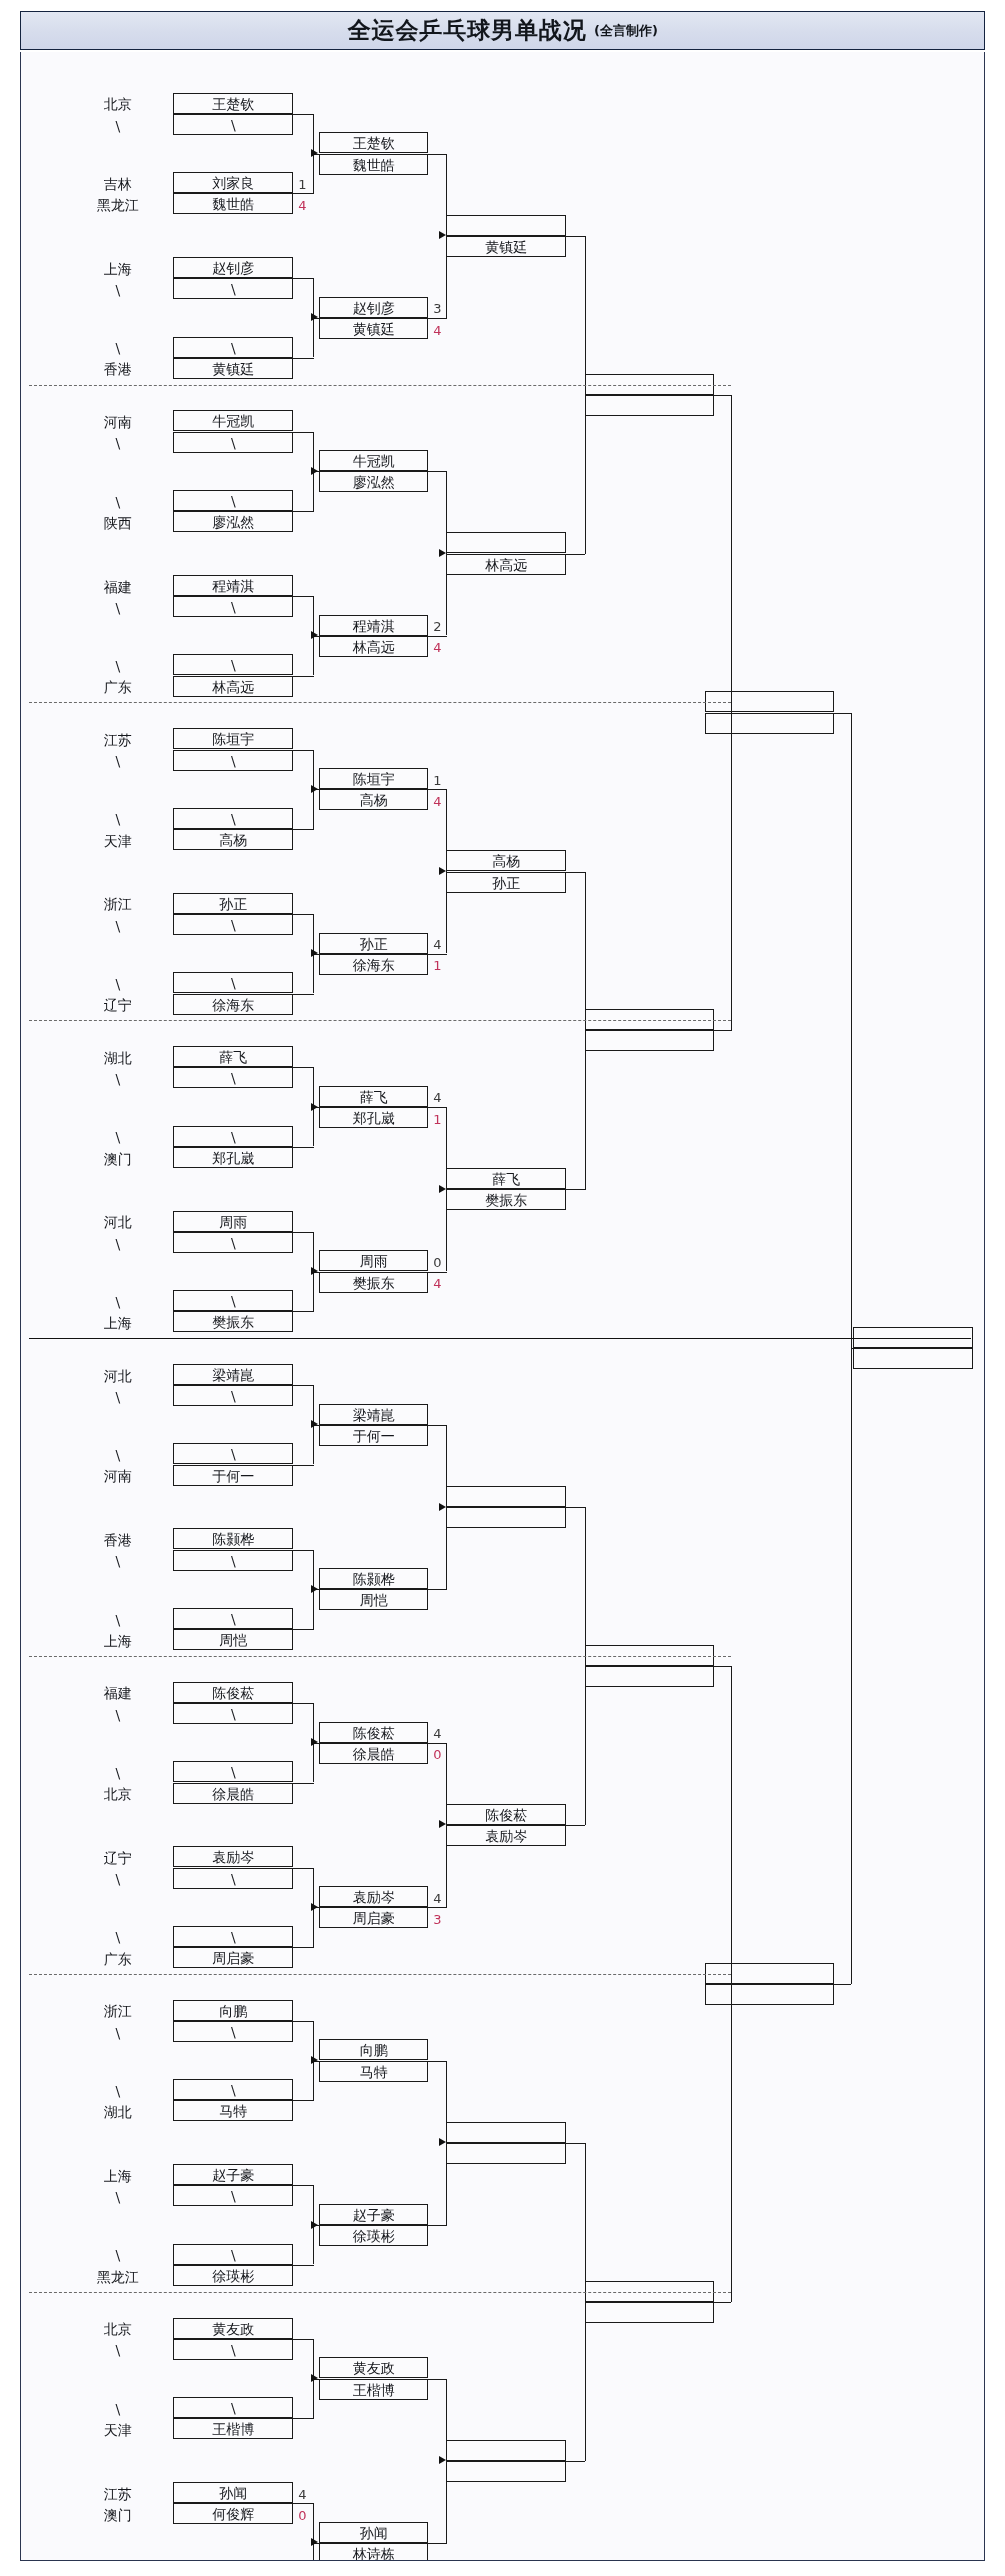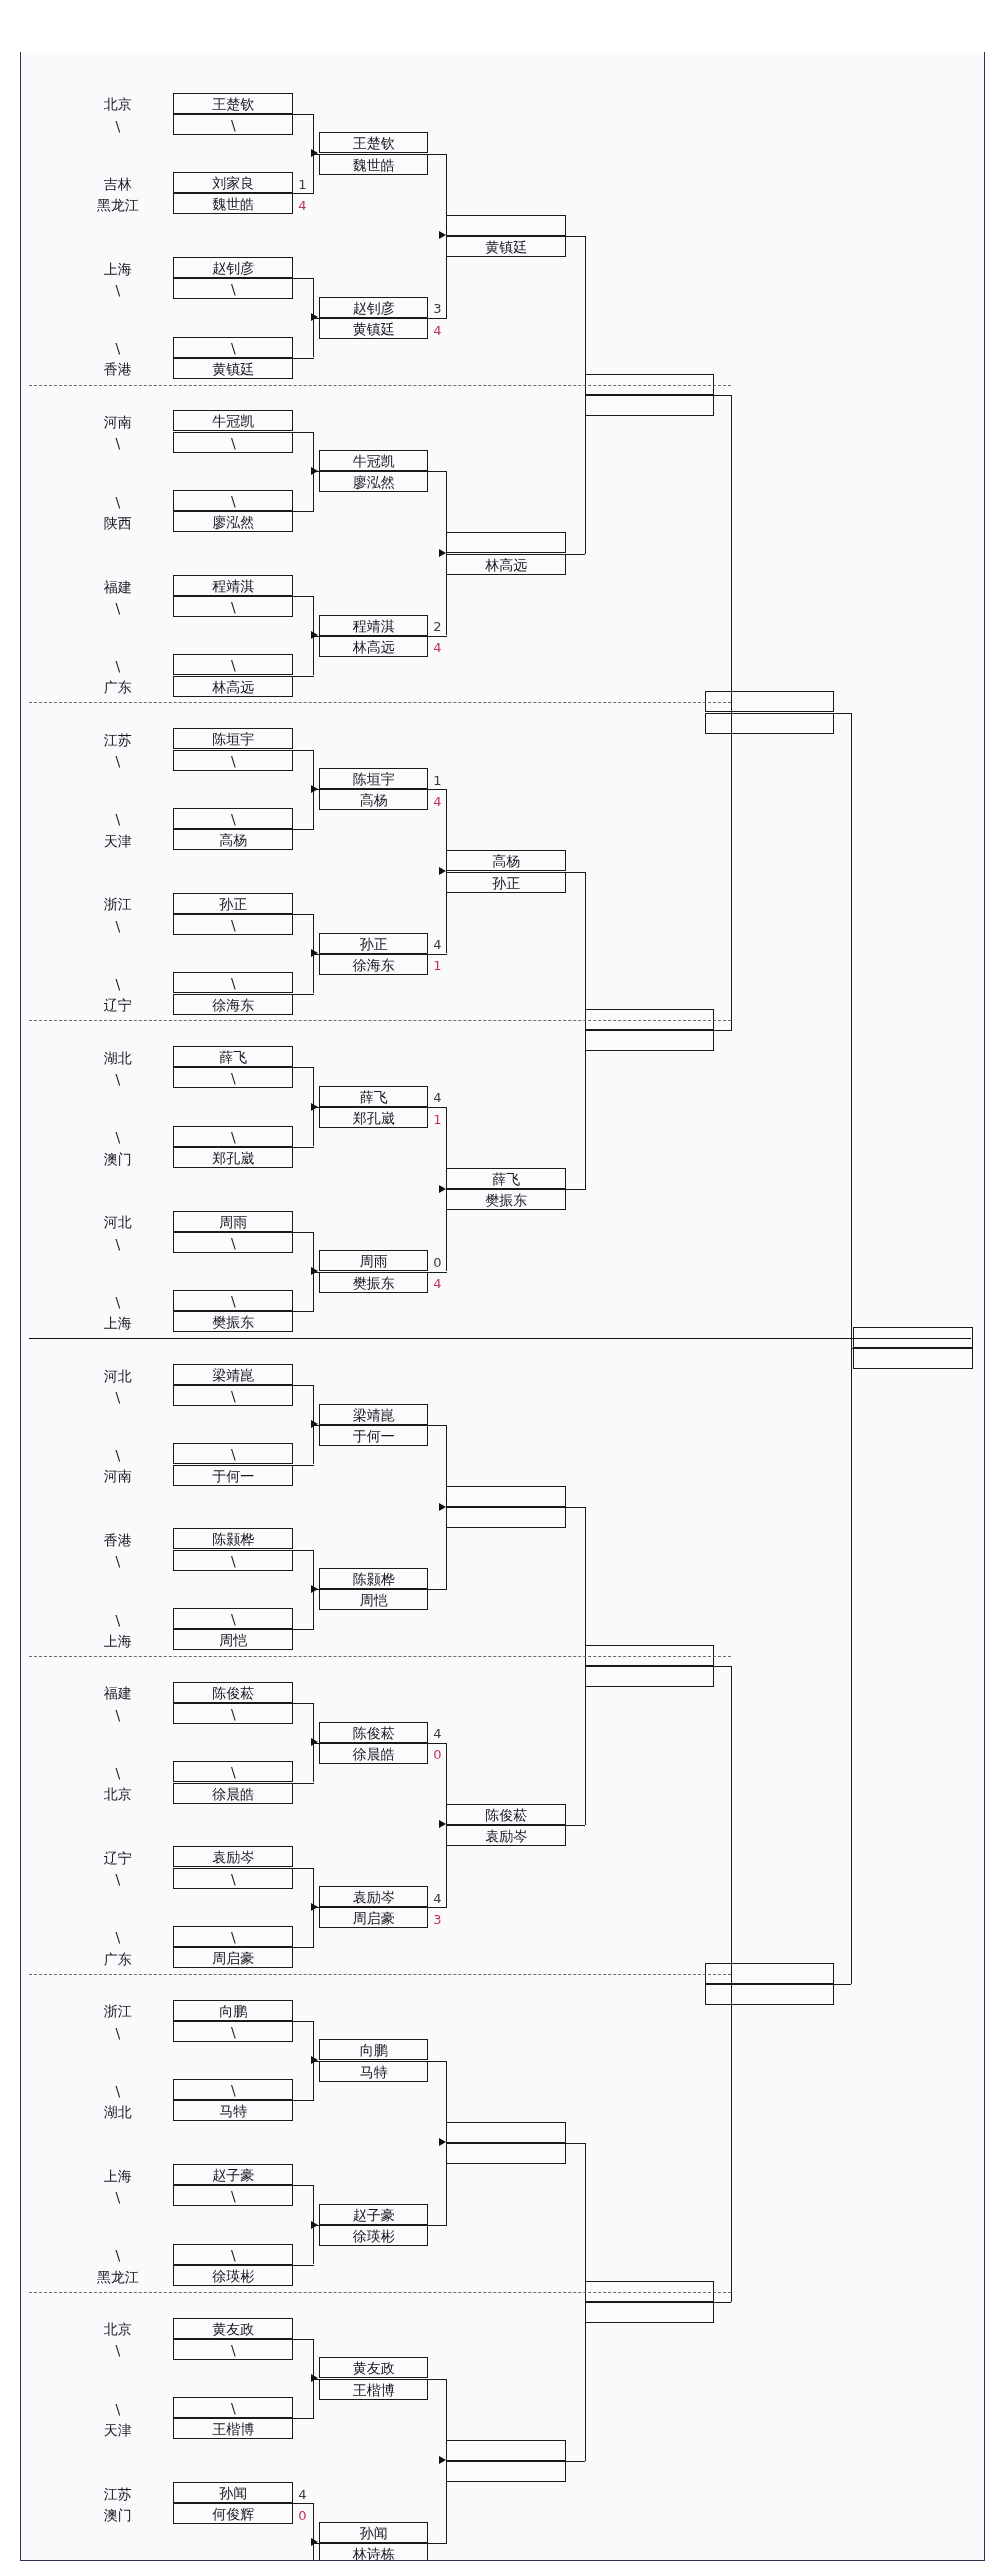--- a/index.html
+++ b/index.html
@@ -89,20 +89,24 @@
   .solidsep{
     position:absolute; height:0;
     border-top:1.8px solid #111111;
   }
 </style>
 </head>
 <body>
 
 <div class="page">
 
+  <div class="titlebar">
+    <span class="title-main">全运会乒乓球男单战况</span>
+    <span class="title-sub">(全言制作)</span>
+  </div>
 
   <div class="board">
       <div class="cell" style="left: 152px; top: 41px; width: 120px; height: 21px;">王楚钦</div>
       <div class="cell" style="left: 152px; top: 62px; width: 120px; height: 21px;">\</div>
       <div class="prov" style="left: 55px; top: 45px; width: 83px; height: 15px; text-align: center;">北京</div>
       <div class="prov" style="left: 55px; top: 67px; width: 83px; height: 15px; text-align: center;">\</div>
       <div class="cell" style="left: 152px; top: 120px; width: 120px; height: 21px;">刘家良</div>
       <div class="cell" style="left: 152px; top: 141px; width: 120px; height: 21px;">魏世皓</div>
       <div class="prov" style="left: 55px; top: 125px; width: 83px; height: 15px; text-align: center;">吉林</div>
       <div class="prov" style="left: 55px; top: 146px; width: 83px; height: 15px; text-align: center;">黑龙江</div>

